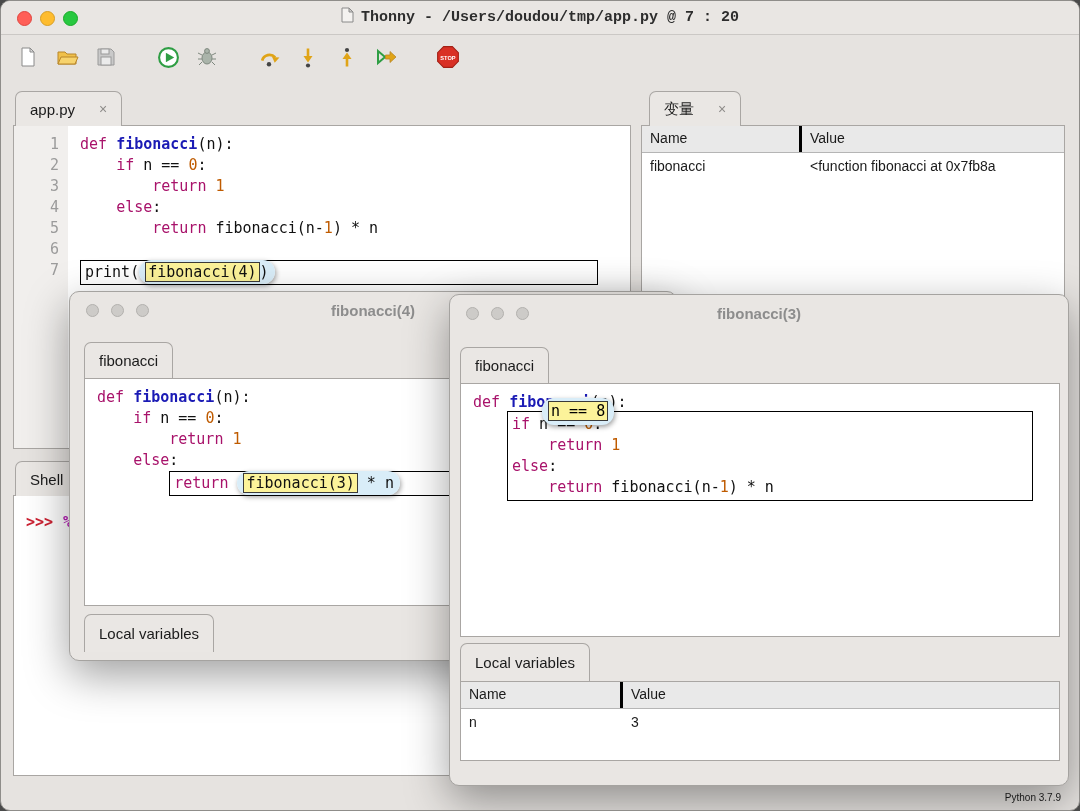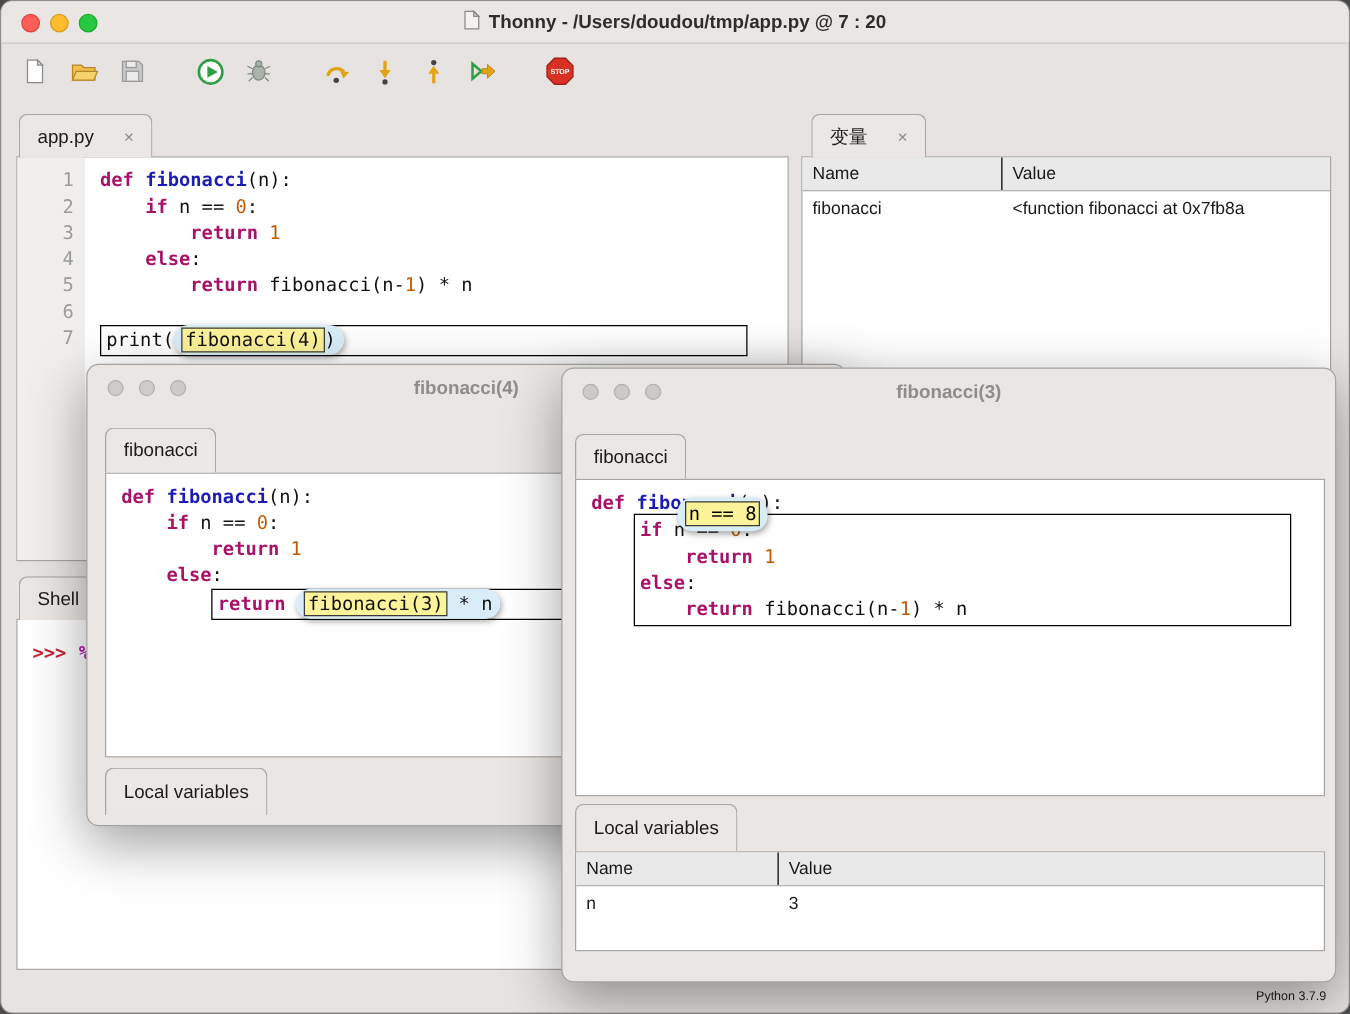--- a/index.html
+++ b/index.html
@@ -1,55 +1,55 @@
 <!DOCTYPE html>
 <html><head>
 <meta charset="utf-8">
 <style>
   html,body{margin:0;padding:0;background:#4a4a4a;}
   body{width:1080px;height:811px;overflow:hidden;font-family:"Liberation Sans",sans-serif;}
   .app{position:relative;width:1078px;height:809px;background:#e6e3e0;border:1px solid #8f8d8a;border-radius:10px;overflow:hidden;}
 
   
-  .titlebar{position:absolute;left:0;top:0;width:100%;height:33px;background:#e9e6e3;border-bottom:1px solid #cbc8c5;display:flex;align-items:center;justify-content:center;}
+  .titlebar{position:absolute;left:0;top:0;width:100%;height:33px;background:#e9e6e3;border-bottom:1px solid #cbc8c5;display:flex;align-items:center;justify-content:center;font-family:Liberation Mono, monospace;}
   .tl-group{position:absolute;left:16px;top:10px;display:flex;gap:8px;}
   .tl{width:13px;height:13px;border-radius:50%;}
   .tl.red{background:#ff5f57;border:1px solid #e0443e;}
   .tl.yellow{background:#febc2e;border:1px solid #d89e24;}
   .tl.green{background:#28c840;border:1px solid #1aab29;}
   .win-title{font-size:15px;color:#2d2d2d;font-weight:bold;display:flex;align-items:center;gap:7px;}
 
   
   .toolbar{position:absolute;left:0;top:33px;width:100%;height:46px;display:flex;align-items:center;padding-left:14px;gap:13px;box-sizing:border-box;}
   .icon-btn{width:26px;height:26px;display:flex;align-items:center;justify-content:center;cursor:default;}
   .tb-gap{width:10px;}
 
   
   .tab{position:absolute;background:#eae7e4;border:1px solid #a9a6a3;border-bottom:none;border-radius:7px 7px 0 0;display:flex;align-items:center;padding:0 14px;font-size:15px;color:#1b1b1b;z-index:3;gap:24px;box-sizing:border-box;}
   .tab .close-x{color:#8e8c8a;font-size:14px;}
   .panel{position:absolute;background:#ffffff;border:1px solid #a9a6a3;box-sizing:border-box;z-index:2;}
 
   
   .mono, .cl{font-family:"DejaVu Sans Mono",monospace;font-size:15px;line-height:21px;color:#111;}
   .cl{white-space:pre;}
-  .tok-k{color:#a8126a;font-weight:bold;}
+  .tok-k{color:#a8126a;font-weight:normal;}
   .tok-f{color:#1b1bb5;font-weight:bold;}
   .tok-n{color:#bf5b00;}
   .code-pad{padding:8px 0 0 12px;}
   .gutter{position:absolute;left:0;top:0;bottom:0;width:54px;background:#f1efed;color:#9b9b9b;text-align:right;padding:8px 9px 0 0;box-sizing:border-box;font-family:"DejaVu Sans Mono",monospace;font-size:15px;line-height:21px;}
   .codecol{position:absolute;left:54px;top:0;right:0;bottom:0;overflow:hidden;}
 
   .stmt-box{display:inline-block;border:1px solid #000;padding:1px 4px;vertical-align:baseline;box-sizing:border-box;}
   .eval-bubble{background:#d9edf8;padding:3px 6px;border-radius:12px;box-shadow:1px 2px 5px rgba(0,0,0,.38);}
   .hl-box{background:#fcf39a;border:1px solid #3a3a3a;padding:0 2px;}
   .tooltip{position:absolute;z-index:6;font-family:"DejaVu Sans Mono",monospace;font-size:15px;line-height:21px;}
 
   
   .thead{display:flex;background:#e9e9e9;border-bottom:1px solid #b5b5b5;height:27px;box-sizing:border-box;}
-  .th{padding:4px 8px;font-size:14px;color:#1a1a1a;border-right:1px solid #000000;box-sizing:border-box;overflow:hidden;white-space:nowrap;}
+  .th{padding:4px 8px;font-size:14px;color:#1a1a1a;border-right:3px solid #000000;box-sizing:border-box;overflow:hidden;white-space:nowrap;}
   .trow{display:flex;height:28px;box-sizing:border-box;}
   .td{padding:5px 8px;font-size:14px;color:#1a1a1a;box-sizing:border-box;overflow:hidden;white-space:nowrap;}
   .grow{flex:1;}
 
   
   .dialog{position:absolute;background:#e9e6e3;border:1px solid #a5a3a0;border-radius:10px;box-shadow:0 14px 44px rgba(0,0,0,.38);box-sizing:border-box;}
   .dlg-title{position:relative;height:37px;text-align:center;line-height:37px;color:#8d8d8d;font-size:15px;font-weight:bold;}
   .dot-group{position:absolute;left:16px;top:12px;display:flex;gap:12px;}
   .dot{width:13px;height:13px;border-radius:50%;background:#cdcbc8;border:1px solid #b3b1ae;box-sizing:border-box;}
 

